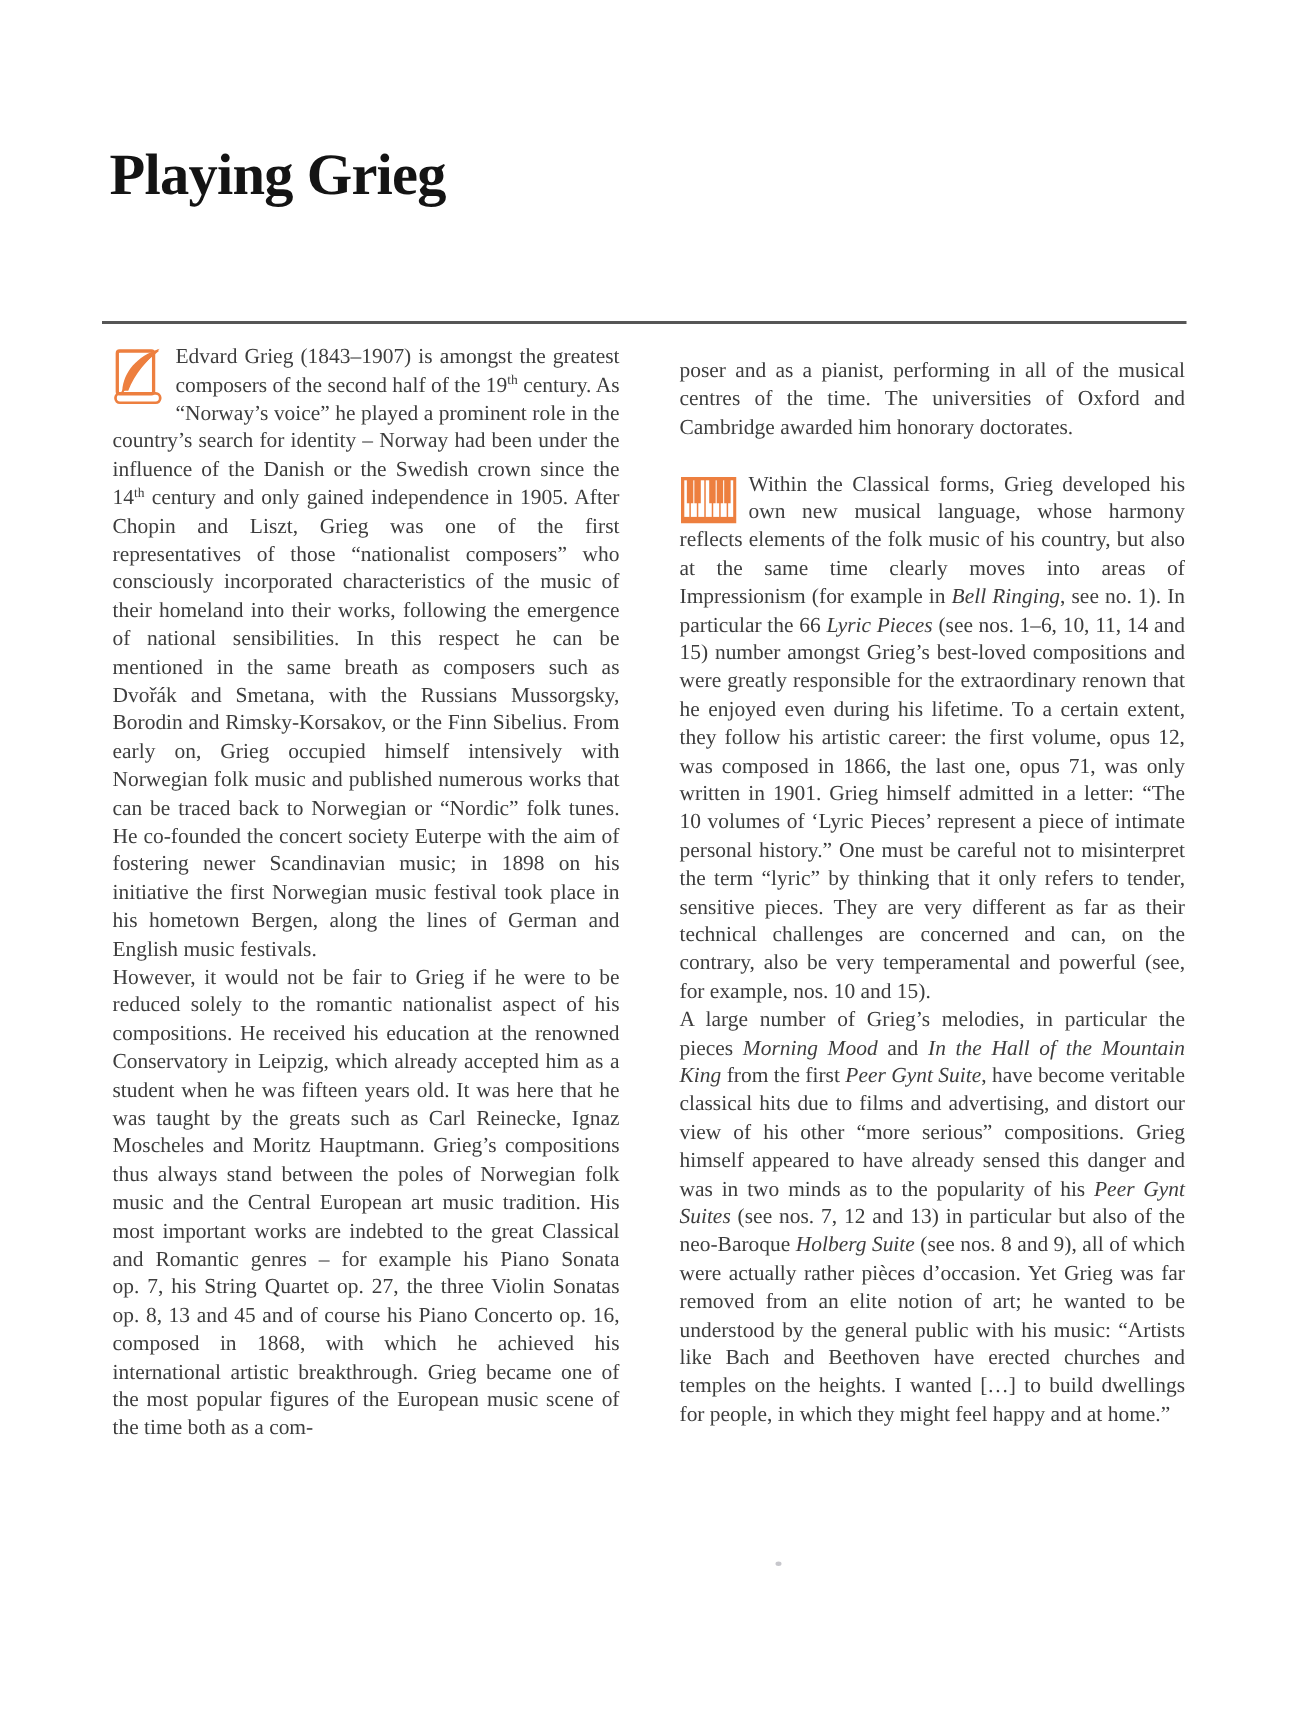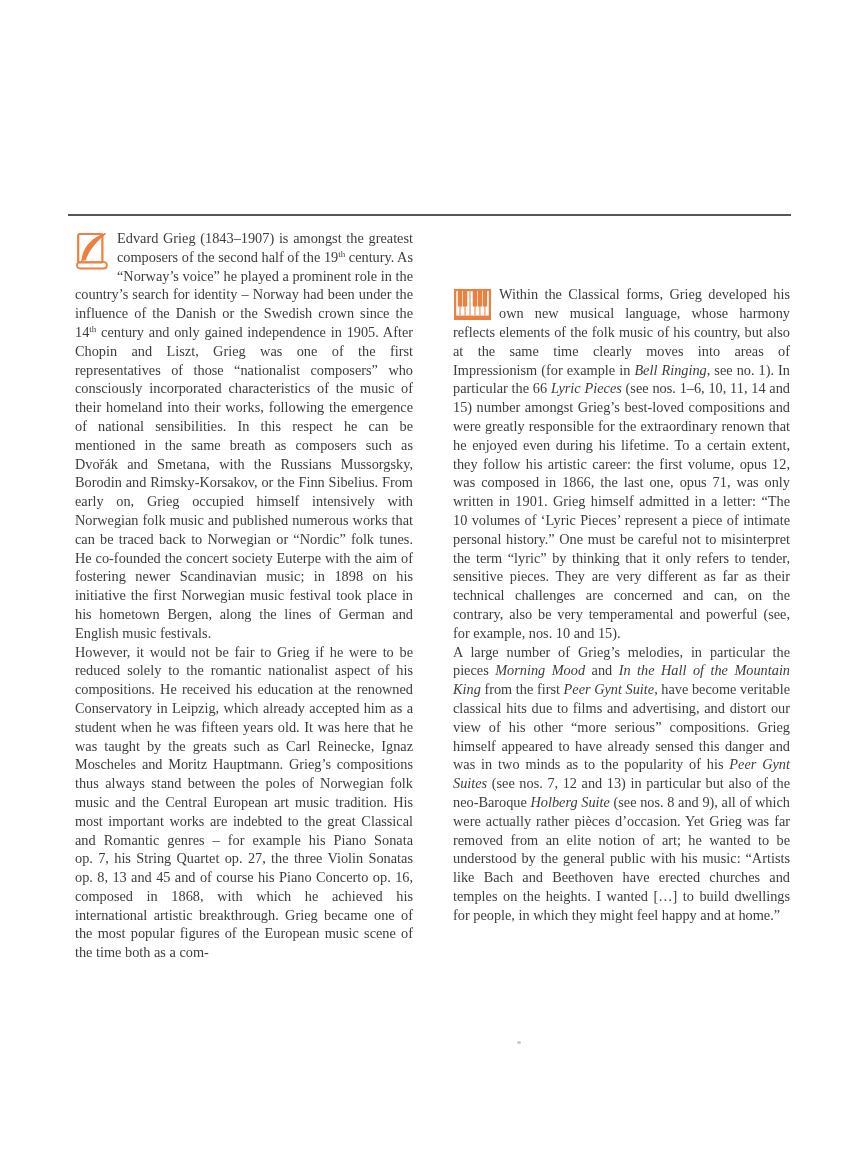--- a/index.html
+++ b/index.html
@@ -66,36 +66,38 @@
     width: 4px;
     height: 3px;
     background: #c7c7cc;
     border-radius: 50%;
   }
 </style>
 </head>
 <body>
 
 <div class="sheet">
+  <h1 class="page-title">Playing Grieg</h1>
   <div class="rule"></div>
   <div class="columns">
     <div class="col-left">
         <p class="para">
   <span class="icon quill" style="color: rgb(237, 127, 63);">
             <svg viewBox="0 0 32 40" fill="none" xmlns="http://www.w3.org/2000/svg">
     <rect x="2.2" y="3" width="24.2" height="28.5" rx="1.5" stroke="currentColor" stroke-width="2.2"></rect>
     <rect x="1" y="31.2" width="29.8" height="6.3" rx="3" stroke="currentColor" stroke-width="1.8"></rect>
     <path d="M5.5 29.5 C6.5 17 15 6.5 30.5 1.5 C22.5 8.5 13.5 18.5 9.5 29.5 Z" fill="currentColor"></path>
     <path d="M5.5 30.5 C11 21 19.5 10 29.5 2.5" stroke="currentColor" stroke-width="1.4"></path>
   </svg>
           </span>
 <span>Edvard Grieg (1843–1907) is amongst the greatest composers of the second half of the 19</span><sup>th</sup><span> century. As “Norway’s voice” he played a prominent role in the country’s search for identity – Norway had been under the influence of the Danish or the Swedish crown since the 14</span><sup>th</sup><span> century and only gained independence in 1905. After Chopin and Liszt, Grieg was one of the first representatives of those “nationalist composers” who consciously incorporated characteristics of the music of their homeland into their works, following the emergence of national sensibilities. In this respect he can be mentioned in the same breath as composers such as Dvořák and Smetana, with the Russians Mussorgsky, Borodin and Rimsky-Korsakov, or the Finn Sibelius. From early on, Grieg occupied himself intensively with Norwegian folk music and published numerous works that can be traced back to Norwegian or “Nordic” folk tunes. He co-founded the concert society Euterpe with the aim of fostering newer Scandinavian music; in 1898 on his initiative the first Norwegian music festival took place in his hometown Bergen, along the lines of German and English music festivals.</span></p>
         <p class="para"><span>However, it would not be fair to Grieg if he were to be reduced solely to the romantic nationalist aspect of his compositions. He received his education at the renowned Conservatory in Leipzig, which already accepted him as a student when he was fifteen years old. It was here that he was taught by the greats such as Carl Reinecke, Ignaz Moscheles and Moritz Hauptmann. Grieg’s compositions thus always stand between the poles of Norwegian folk music and the Central European art music tradition. His most important works are indebted to the great Classical and Romantic genres – for example his Piano Sonata op.&nbsp;7, his String Quartet op.&nbsp;27, the three Violin Sonatas op.&nbsp;8, 13 and 45 and of course his Piano Concerto op.&nbsp;16, composed in 1868, with which he achieved his international artistic breakthrough. Grieg became one of the most popular figures of the European music scene of the time both as a com-</span></p>
       </div>
     <div class="col-right">
+        <p class="para"><span>poser and as a pianist, performing in all of the musical centres of the time. The universities of Oxford and Cambridge awarded him honorary doctorates.</span></p>
         <p class="para spaced">
   <span class="icon piano" style="color: rgb(237, 127, 63);">
             <svg viewBox="0 0 37 31" fill="none" xmlns="http://www.w3.org/2000/svg">
     <rect x="1.1" y="1.1" width="34.8" height="28.8" stroke="currentColor" stroke-width="2.2"></rect>
     <rect x="1.1" y="26.6" width="34.8" height="3.3" fill="currentColor"></rect>
     <line x1="6.07" y1="2" x2="6.07" y2="26.6" stroke="currentColor" stroke-width="1"></line>
     <line x1="11.04" y1="2" x2="11.04" y2="26.6" stroke="currentColor" stroke-width="1"></line>
     <line x1="16.01" y1="2" x2="16.01" y2="26.6" stroke="currentColor" stroke-width="1"></line>
     <line x1="20.99" y1="2" x2="20.99" y2="26.6" stroke="currentColor" stroke-width="1"></line>
     <line x1="25.96" y1="2" x2="25.96" y2="26.6" stroke="currentColor" stroke-width="1"></line>

